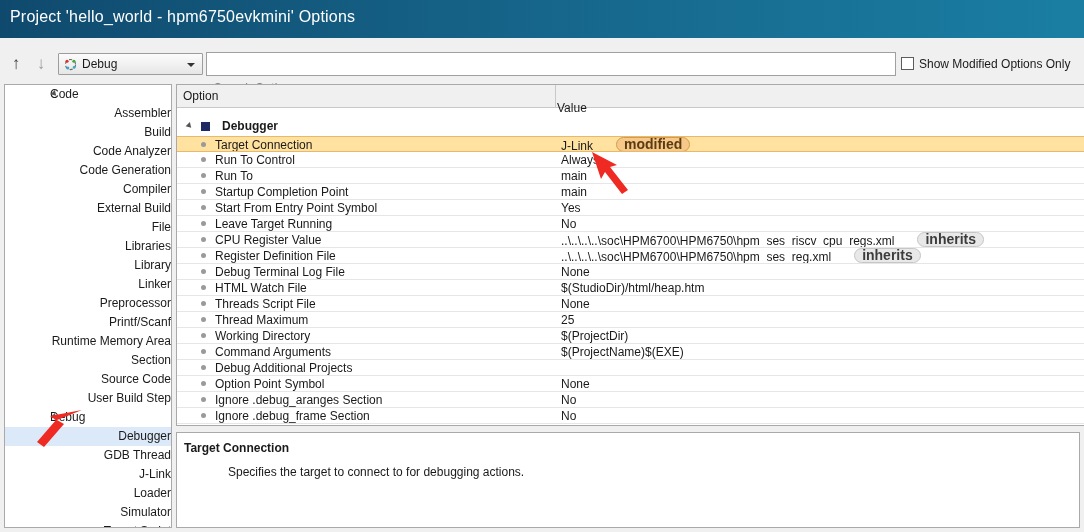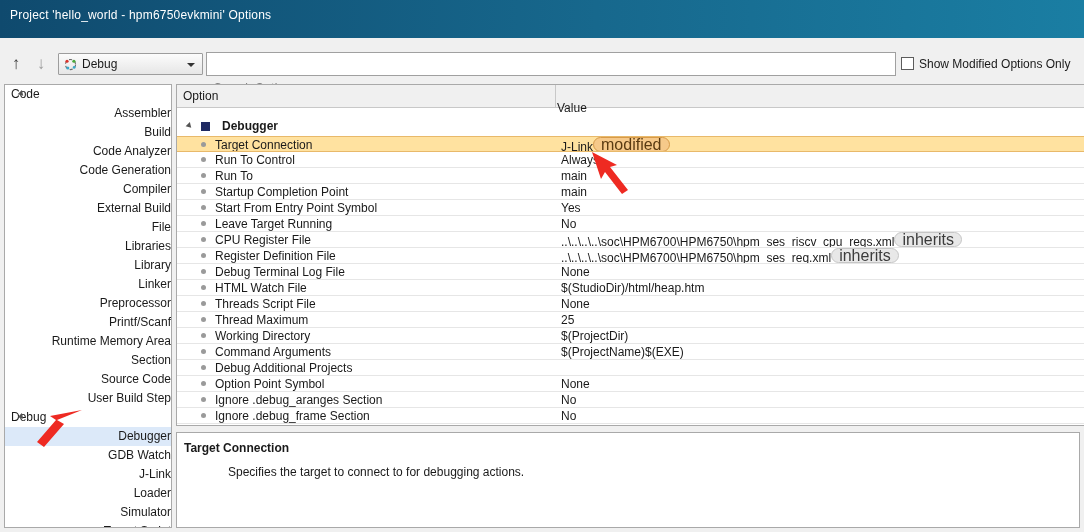--- a/index.html
+++ b/index.html
@@ -15,21 +15,21 @@
   #app { position: relative; width: 1084px; height: 532px; }
 
   
   .titlebar {
     position: absolute; left: 0; top: 0; width: 1084px; height: 38px;
     background: linear-gradient(to right, #0f4a6e 0%, #17688d 55%, #1a7ea3 100%);
     color: #ffffff;
   }
   .titlebar-text {
     position: absolute; left: 10px; top: 8px;
-    font-size: 12px; letter-spacing: .2px; white-space: nowrap;
+    font-size: 16px; letter-spacing: .2px; white-space: nowrap;
   }
 
   
   .toolbar {
     position: absolute; left: 0; top: 38px; width: 1084px; height: 44px;
     background: #f0f0f0;
   }
   .nav-arrow {
     position: absolute; top: 54px; width: 20px; height: 20px;
     text-align: center; line-height: 20px; font-size: 17px;
@@ -70,21 +70,21 @@
 
   
   .sidebar {
     position: absolute; left: 4px; top: 84px; width: 168px; height: 444px;
     background: #ffffff; border: 1px solid #a9a9a9; overflow: hidden;
   }
   .tree-row {
     position: relative; height: 19px; line-height: 19px;
     white-space: nowrap; font-size: 12px; padding-left: 0;
   }
-  .tree-row.group { padding-left: 6px; }
+  .tree-row.group { padding-left: 12px; margin-left: 33px; }
   .tree-row.child { padding-left: 44px; text-align: right; }
   .tree-row.selected { background: #dce9f9; }
   .tw {
     position: absolute; left: 14px; top: 6px;
     width: 0; height: 0;
     border-left: 5px solid #545454;
     border-top: 3.5px solid transparent;
     border-bottom: 3.5px solid transparent;
     transform: rotate(45deg); transform-origin: 50% 50%;
   }
@@ -126,22 +126,22 @@
   }
   .hdr-tw {
     position: absolute; left: 10px; top: 7px; width: 0; height: 0;
     border-left: 5px solid #545454; border-top: 3.5px solid transparent;
     border-bottom: 3.5px solid transparent; transform: rotate(45deg);
   }
   .hdr-sq { position: absolute; left: 24px; top: 6px; width: 9px; height: 9px; background: #1f2a63; }
   .hdr-label { position: absolute; left: 45px; top: 0; font-weight: bold; font-size: 12px; }
 
   .pill {
-    display: inline-block; margin-left: 0; padding: 0 7px;
-    border-radius: 8px; font-size: 16px; line-height: 13px; vertical-align: 1px;
+    display: inline-block; margin-left: 23px; padding: 0 7px;
+    border-radius: 8px; font-size: 14px; line-height: 13px; vertical-align: 1px; font-weight: bold;
   }
   .pill.modified { background: #f6c98a; border: 1px solid #d79a4a; color: #5a3b12; }
   .pill.inherits { background: #e8e8e8; border: 1px solid #c6c6c6; color: #3c3c3c; }
 
   .row-dropdown {
     position: absolute; right: 2px; top: 1px; width: 17px; height: 14px;
     background: linear-gradient(to bottom,#fafafa,#dcdcdc);
     border: 1px solid #8a8a8a;
   }
   .row-dropdown i {
@@ -216,21 +216,21 @@
         <div class="tree-row child"><span>Library</span></div>
         <div class="tree-row child"><span>Linker</span></div>
         <div class="tree-row child"><span>Preprocessor</span></div>
         <div class="tree-row child"><span>Printf/Scanf</span></div>
         <div class="tree-row child"><span>Runtime Memory Area</span></div>
         <div class="tree-row child"><span>Section</span></div>
         <div class="tree-row child"><span>Source Code</span></div>
         <div class="tree-row child"><span>User Build Step</span></div>
         <div class="tree-row group"><div class="tw"></div><span>Debug</span></div>
         <div class="tree-row child selected"><span>Debugger</span></div>
-        <div class="tree-row child"><span>GDB Watch</span></div>
+        <div class="tree-row child"><span>GDB Thread</span></div>
         <div class="tree-row child"><span>J-Link</span></div>
         <div class="tree-row child"><span>Loader</span></div>
         <div class="tree-row child"><span>Simulator</span></div>
         <div class="tree-row child"><span>Target Script</span></div>
       </div>
   </div>
 
   <div class="grid">
     <div class="grid-head">
       <div class="gh-option">Option</div>
@@ -274,21 +274,21 @@
             <div class="g-opt">Start From Entry Point Symbol</div>
             <div class="g-val"><span>Yes</span></div>
           </div>
           <div class="grow">
             <div class="bullet"></div>
             <div class="g-opt">Leave Target Running</div>
             <div class="g-val"><span>No</span></div>
           </div>
           <div class="grow">
             <div class="bullet"></div>
-            <div class="g-opt">CPU Register File</div>
+            <div class="g-opt">CPU Register Value</div>
             <div class="g-val"><span>..\..\..\..\soc\HPM6700\HPM6750\hpm_ses_riscv_cpu_regs.xml</span><span class="pill inherits">inherits</span></div>
           </div>
           <div class="grow">
             <div class="bullet"></div>
             <div class="g-opt">Register Definition File</div>
             <div class="g-val"><span>..\..\..\..\soc\HPM6700\HPM6750\hpm_ses_reg.xml</span><span class="pill inherits">inherits</span></div>
           </div>
           <div class="grow">
             <div class="bullet"></div>
             <div class="g-opt">Debug Terminal Log File</div>

